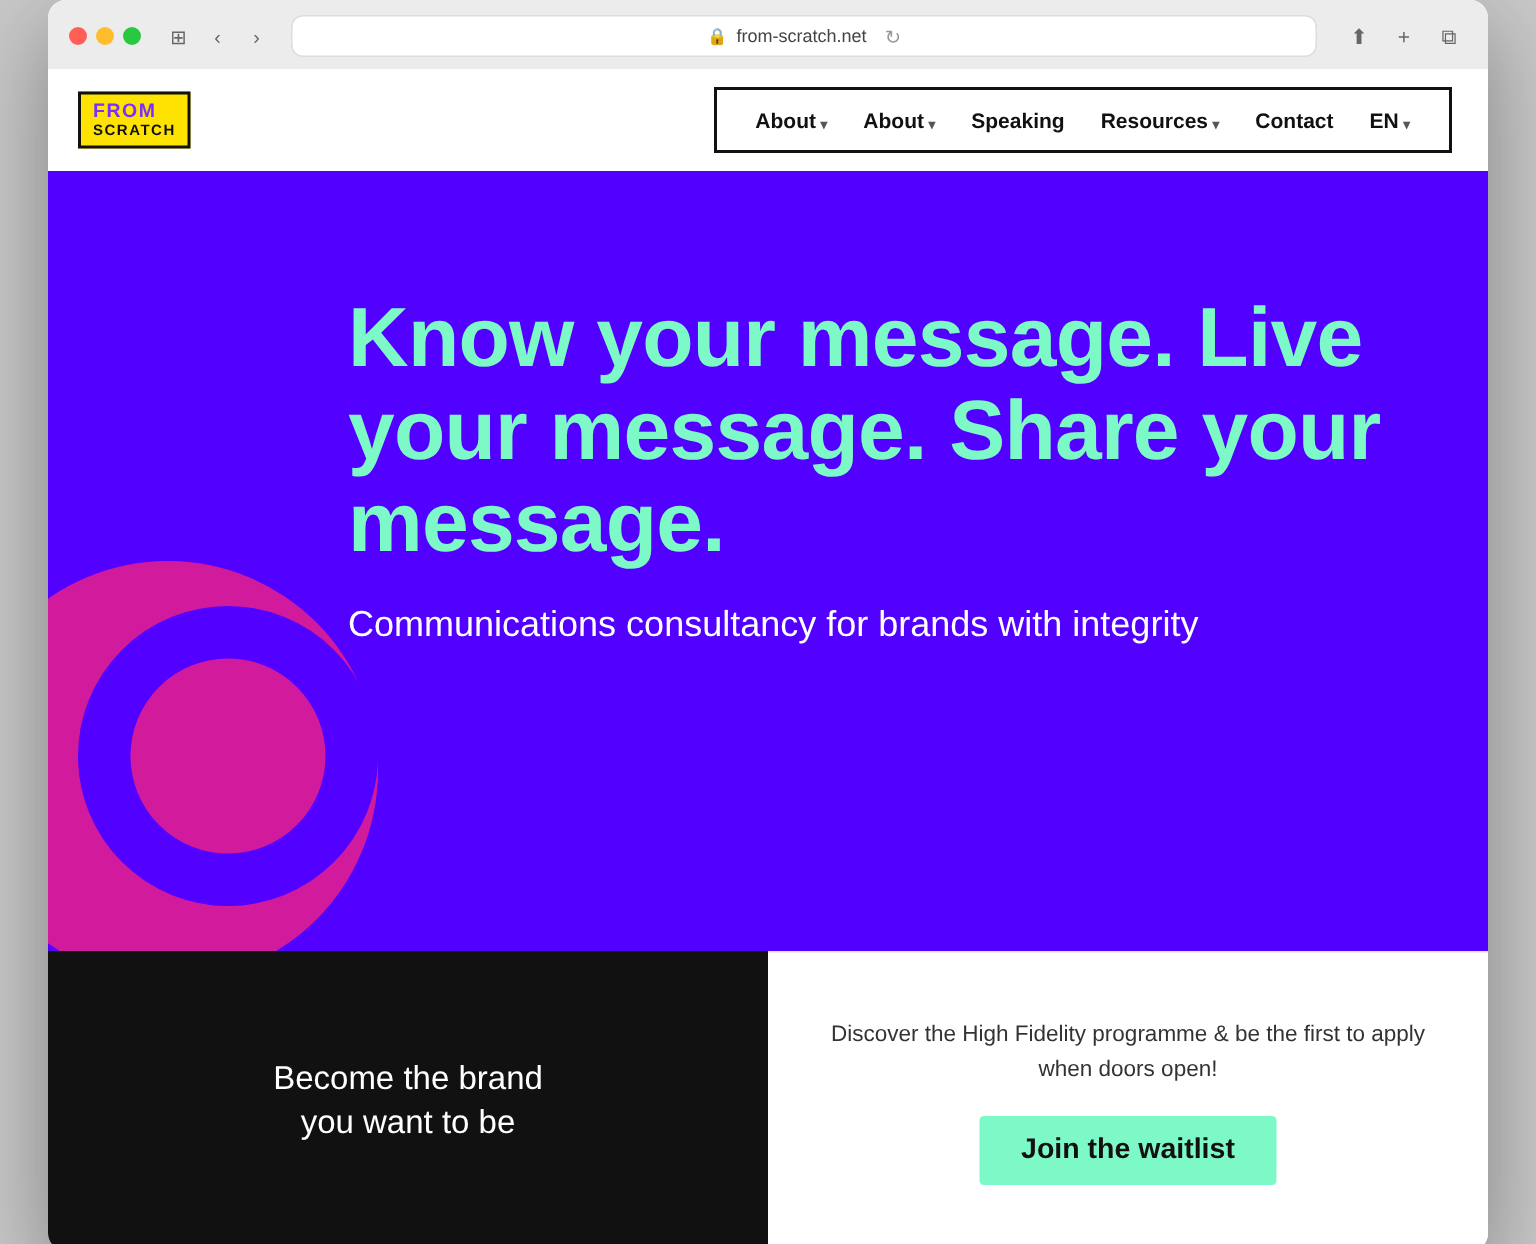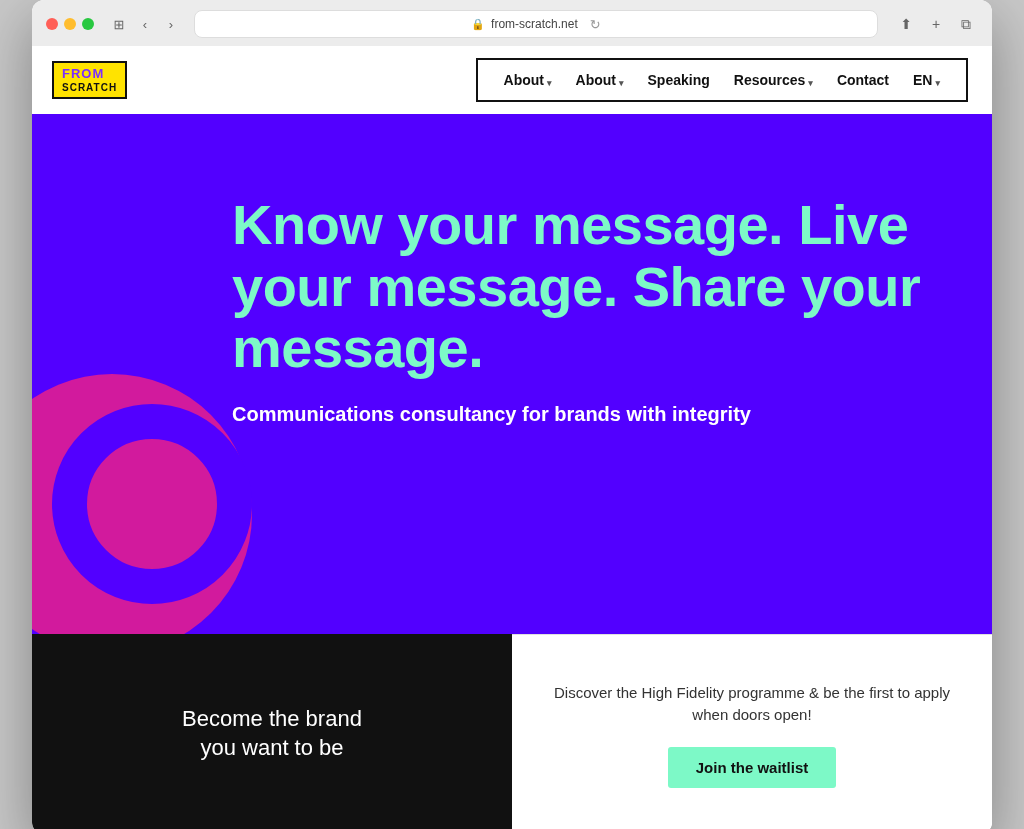--- a/index.html
+++ b/index.html
@@ -233,22 +233,22 @@
     .hero-headline {
       font-size: 56px;
       font-weight: 700;
       color: #7DF9C7;
       line-height: 1.1;
       margin-bottom: 24px;
       letter-spacing: -0.5px;
     }
 
     .hero-subheadline {
-      font-size: 20px;
-      font-weight: 700;
+      font-size: 24px;
+      font-weight: 400;
       color: #fff;
       margin-bottom: 0;
     }
 
     
     .cta-section {
       display: flex;
       min-height: 200px;
     }
 
@@ -285,21 +285,21 @@
       color: #333;
       text-align: center;
       line-height: 1.5;
       margin-bottom: 20px;
     }
 
     .cta-button {
       background: #7DF9C7;
       border: none;
       padding: 12px 28px;
-      font-size: 15px;
+      font-size: 19px;
       font-weight: 600;
       color: #111;
       cursor: pointer;
       border-radius: 3px;
     }
 
     
     .page-wrapper {
       position: relative;
       width: 960px;

